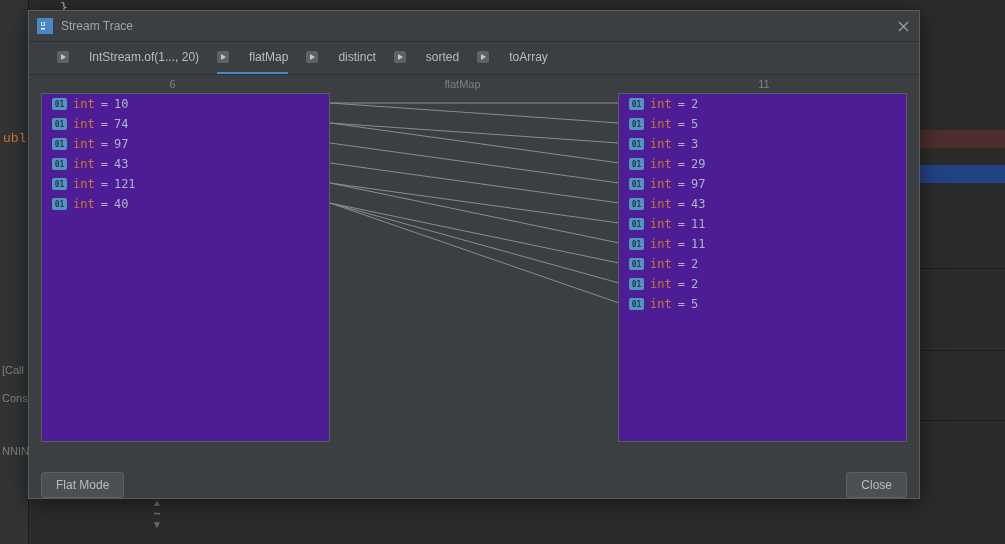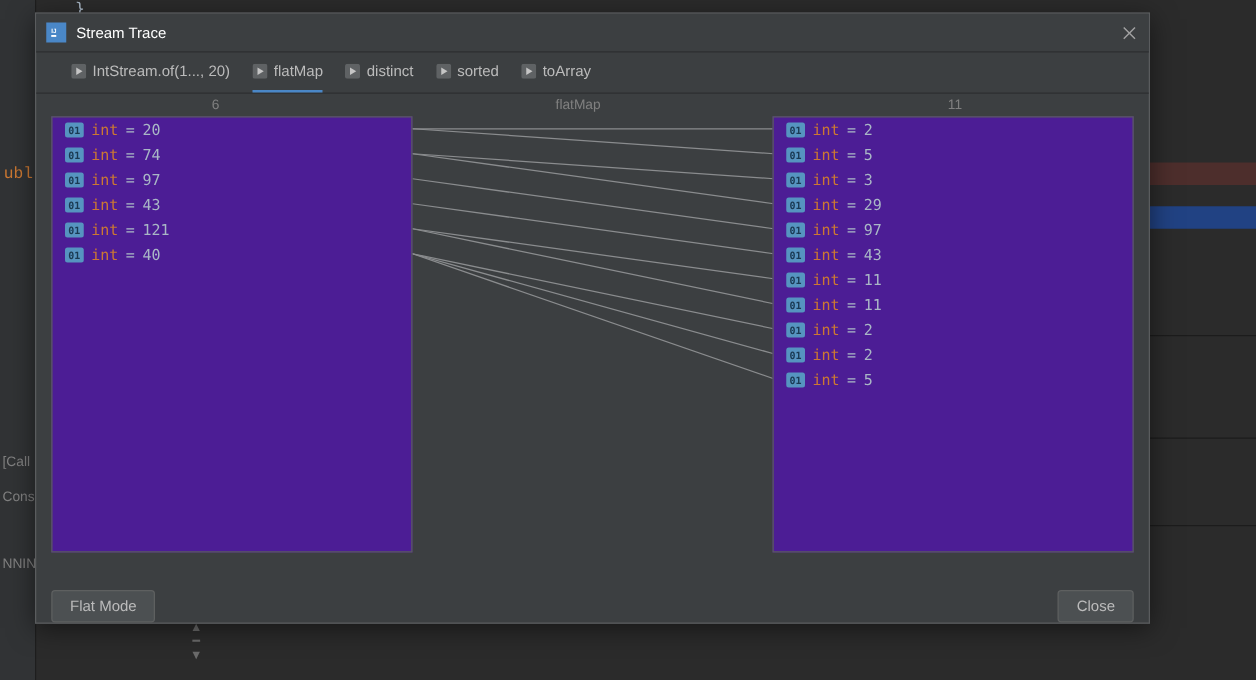--- a/index.html
+++ b/index.html
@@ -11,24 +11,24 @@
   .bg-row-partial{position:absolute;left:28px;width:135px;height:18px}
   .bg-tool{position:absolute;left:28px;right:0;height:1px;background:#1c1c1c}
   .bg-lbl{position:absolute;left:2px;color:#808080;font-size:11px}
   .kw{color:#cc7832}
   .scrollgutter{position:absolute;left:148px;top:497px;width:18px;height:44px;display:flex;flex-direction:column;align-items:center;color:#6b6b6b}
   .scrollgutter span{font-size:10px;line-height:11px}
   .dialog{position:absolute;left:28px;top:10px;width:890px;height:487px;background:#3c3f41;border:1px solid #5a5c5e;box-shadow:0 4px 20px rgba(0,0,0,.5)}
   .titlebar{height:30px;display:flex;align-items:center;padding:0 8px;border-bottom:1px solid #2d2f30;background:#3c3f41}
   .app-icon{width:16px;height:16px;background:#4a87c7;display:flex;align-items:center;justify-content:center;margin-right:8px}
   .app-icon svg{width:10px;height:10px}
-  .title{color:#ffffff;font-size:12px}
+  .title{color:#a3a3a3;font-size:12px}
   .close-x{margin-left:auto;width:16px;height:16px;display:flex;align-items:center;justify-content:center;color:#bbbbbb;cursor:pointer}
   .tabs{height:32px;display:flex;align-items:center;padding:0 28px;gap:18px;border-bottom:1px solid #2d2f30}
-  .tab{display:flex;align-items:center;gap:5px;height:32px;color:#bbbbbb;cursor:pointer;box-sizing:border-box;border-bottom:2px solid transparent}
+  .tab{display:flex;align-items:center;gap:20px;height:32px;color:#bbbbbb;cursor:pointer;box-sizing:border-box;border-bottom:2px solid transparent}
   .tab.active{border-bottom:2px solid #4a87c7}
   .tab-icon{width:12px;height:12px;display:inline-flex;align-items:center;justify-content:center}
   .mid-header{height:18px;display:flex;color:#808080;font-size:11px;align-items:center}
   .mid-header .lc{flex:0 0 287px;text-align:center}
   .mid-header .mc{flex:0 0 293px;text-align:center}
   .mid-header .rc{flex:1;text-align:center}
   .panels{position:relative;height:349px;margin:0 12px}
   .panel{position:absolute;top:0;border:1px solid #5a5c5e;background:#4c1d95;height:347px;overflow:hidden}
   .panel.left{left:0;width:287px}
   .panel.right{right:0;width:287px}
@@ -133,21 +133,21 @@
     <div class="mc">flatMap</div>
     <div class="rc">11</div>
   </div>
 
   <div class="panels">
     <div class="panel left" id="left-panel">
         <div class="item">
           <span class="badge">01</span>
           <span class="typ">int</span>
           <span class="eq"> = </span>
-          <span class="val">20</span>
+          <span class="val">10</span>
         </div>
         <div class="item">
           <span class="badge">01</span>
           <span class="typ">int</span>
           <span class="eq"> = </span>
           <span class="val">74</span>
         </div>
         <div class="item">
           <span class="badge">01</span>
           <span class="typ">int</span>

